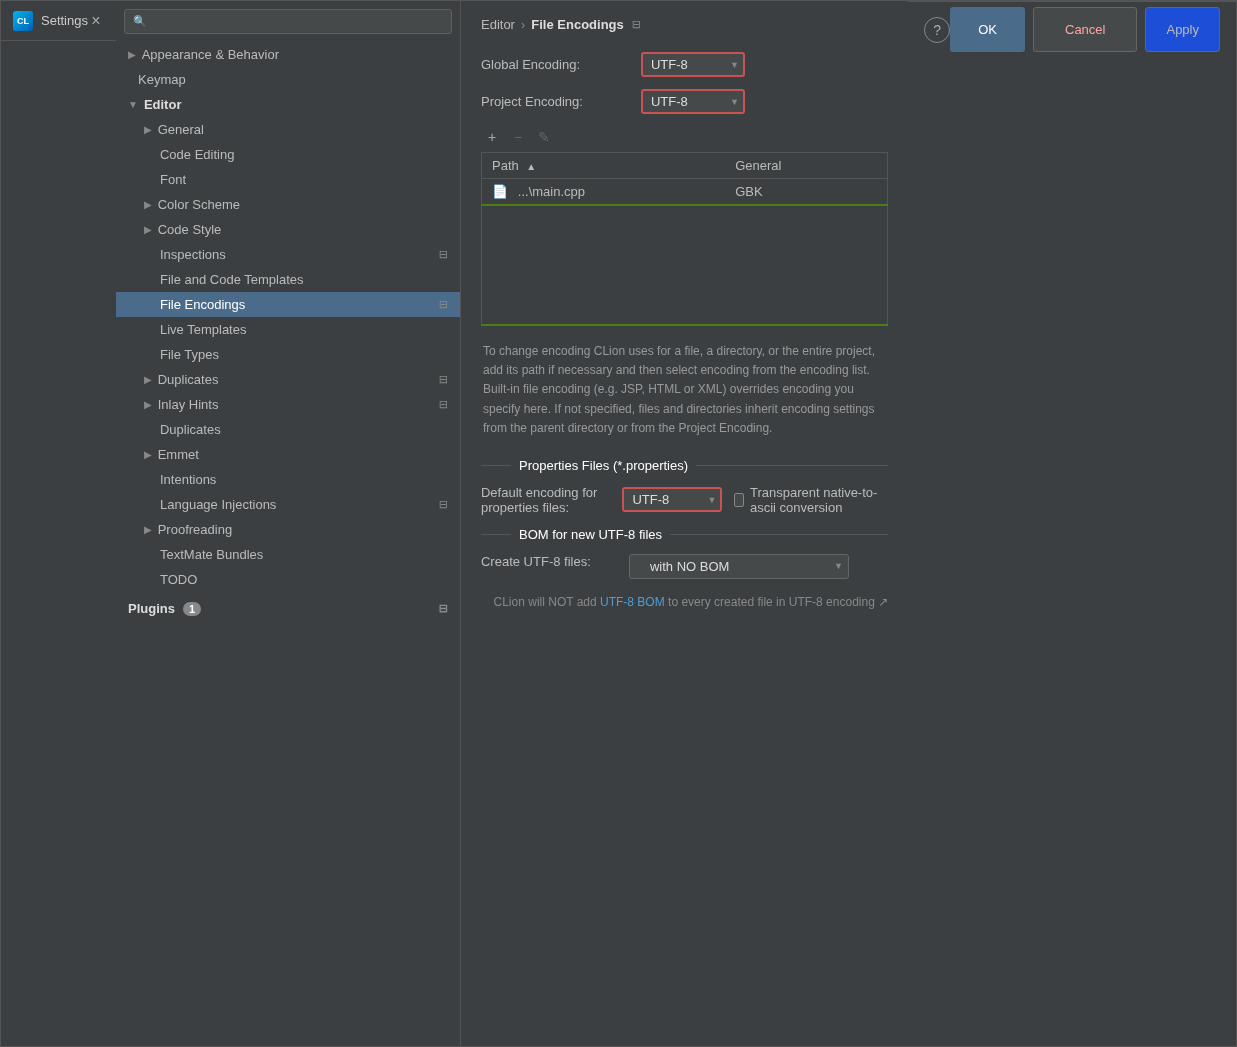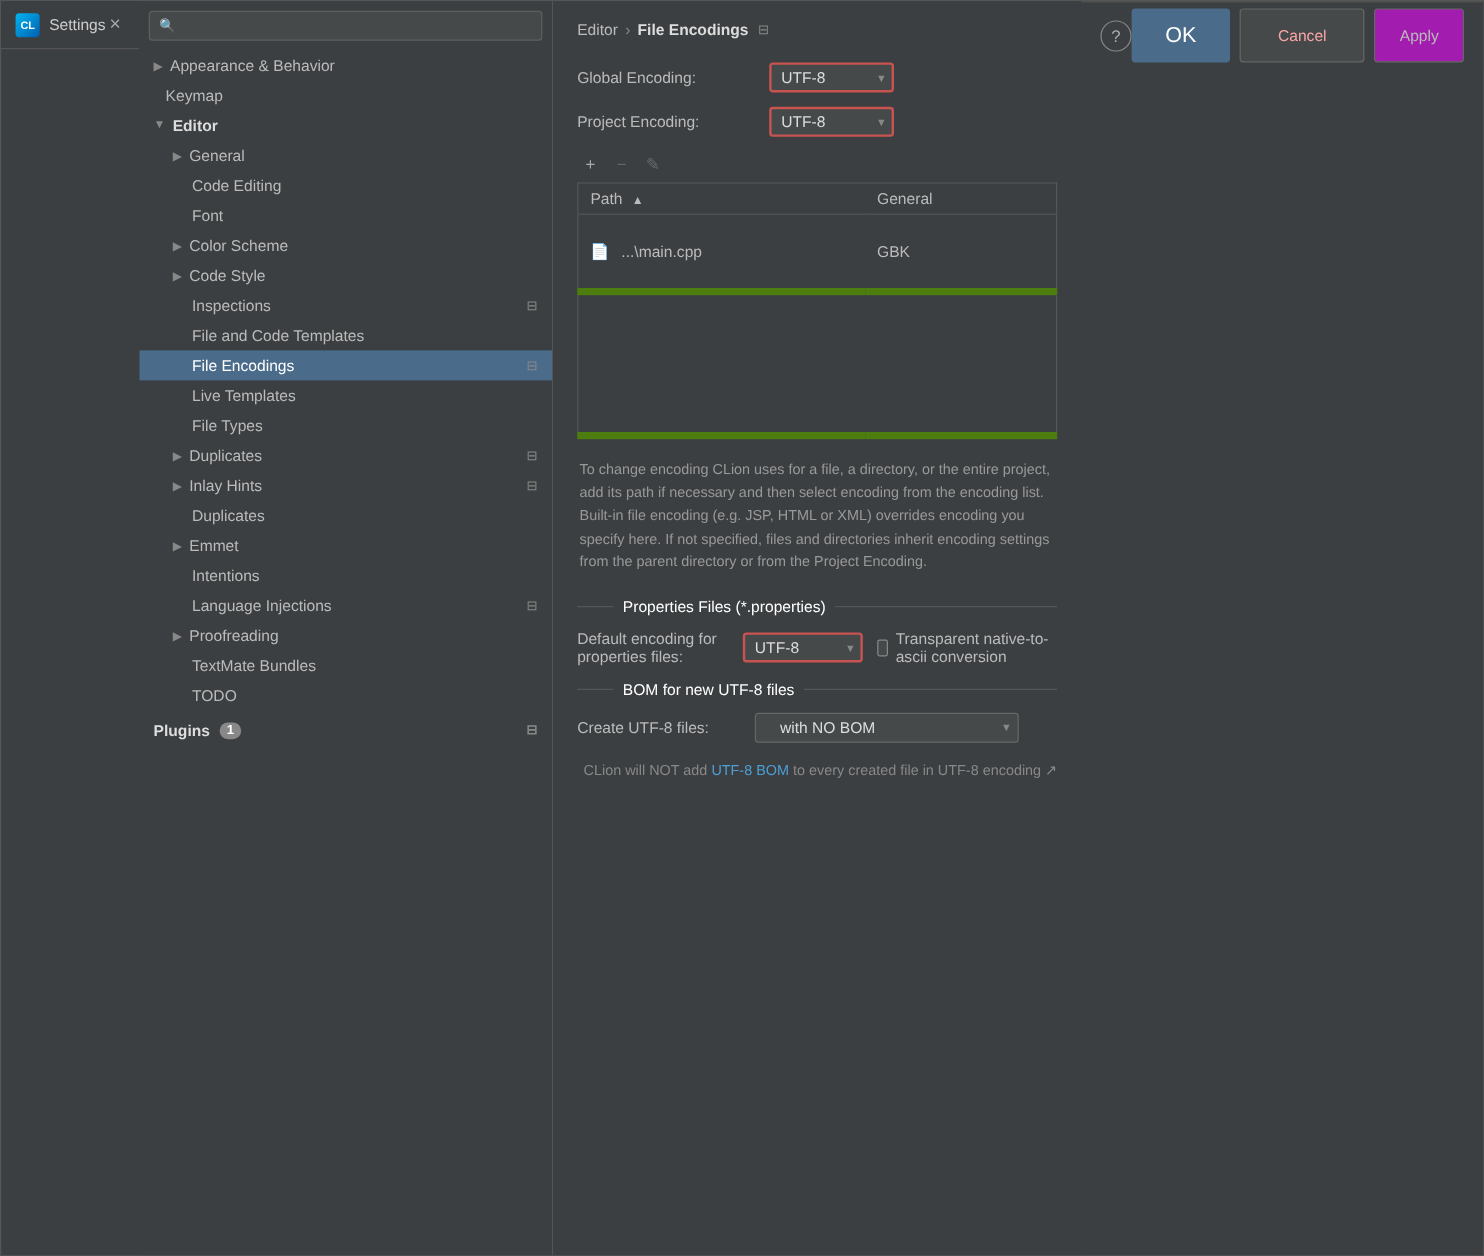--- a/index.html
+++ b/index.html
@@ -227,24 +227,24 @@
       padding: 5px 10px;
       border-bottom: 1px solid #555;
       font-size: 13px;
       font-weight: normal;
     }
     .encoding-table th .sort-arrow {
       margin-left: 4px;
       font-size: 10px;
     }
     .encoding-table td {
-      padding: 23px 10px;
-      color: #bbb;
-      font-size: 13px;
-      border-bottom: 6px solid #4d7c0f;
+      padding: 5px 10px;
+      color: #bbb;
+      font-size: 13px;
+      border-bottom: 2px solid #4d7c0f;
     }
     .encoding-table .file-icon {
       color: #4d9fd6;
       margin-right: 6px;
     }
 
     
     .info-text {
       color: #999;
       font-size: 12px;
@@ -315,21 +315,20 @@
       height: 14px;
       border: 1px solid #888;
       background: #45494a;
       border-radius: 2px;
       cursor: pointer;
     }
 
     
     .bom-row {
       display: flex;
-      align-items: center;
       margin-bottom: 12px;
     }
     .bom-label {
       color: #bbb;
       font-size: 13px;
       margin-right: 8px;
       min-width: 140px;
     }
     .bom-select {
       background: #45494a;
@@ -380,34 +379,34 @@
     .action-buttons {
       display: flex;
       gap: 8px;
     }
     .btn-ok {
       background: #4a6b8a;
       color: #fff;
       border: none;
       padding: 6px 28px;
       border-radius: 3px;
-      font-size: 18px;
+      font-size: 13px;
       cursor: pointer;
     }
     .btn-cancel {
       background: #45494a;
       color: #fca5a5;
       border: 1px solid #666;
       padding: 6px 31px;
       border-radius: 3px;
       font-size: 13px;
       cursor: pointer;
     }
     .btn-apply {
-      background: #a21caf;
+      background: #1d4ed8;
       color: #bbb;
       border: 1px solid #666;
       padding: 14px 20px;
       border-radius: 3px;
       font-size: 13px;
       cursor: pointer;
     }
 
     
     .clion-logo {

